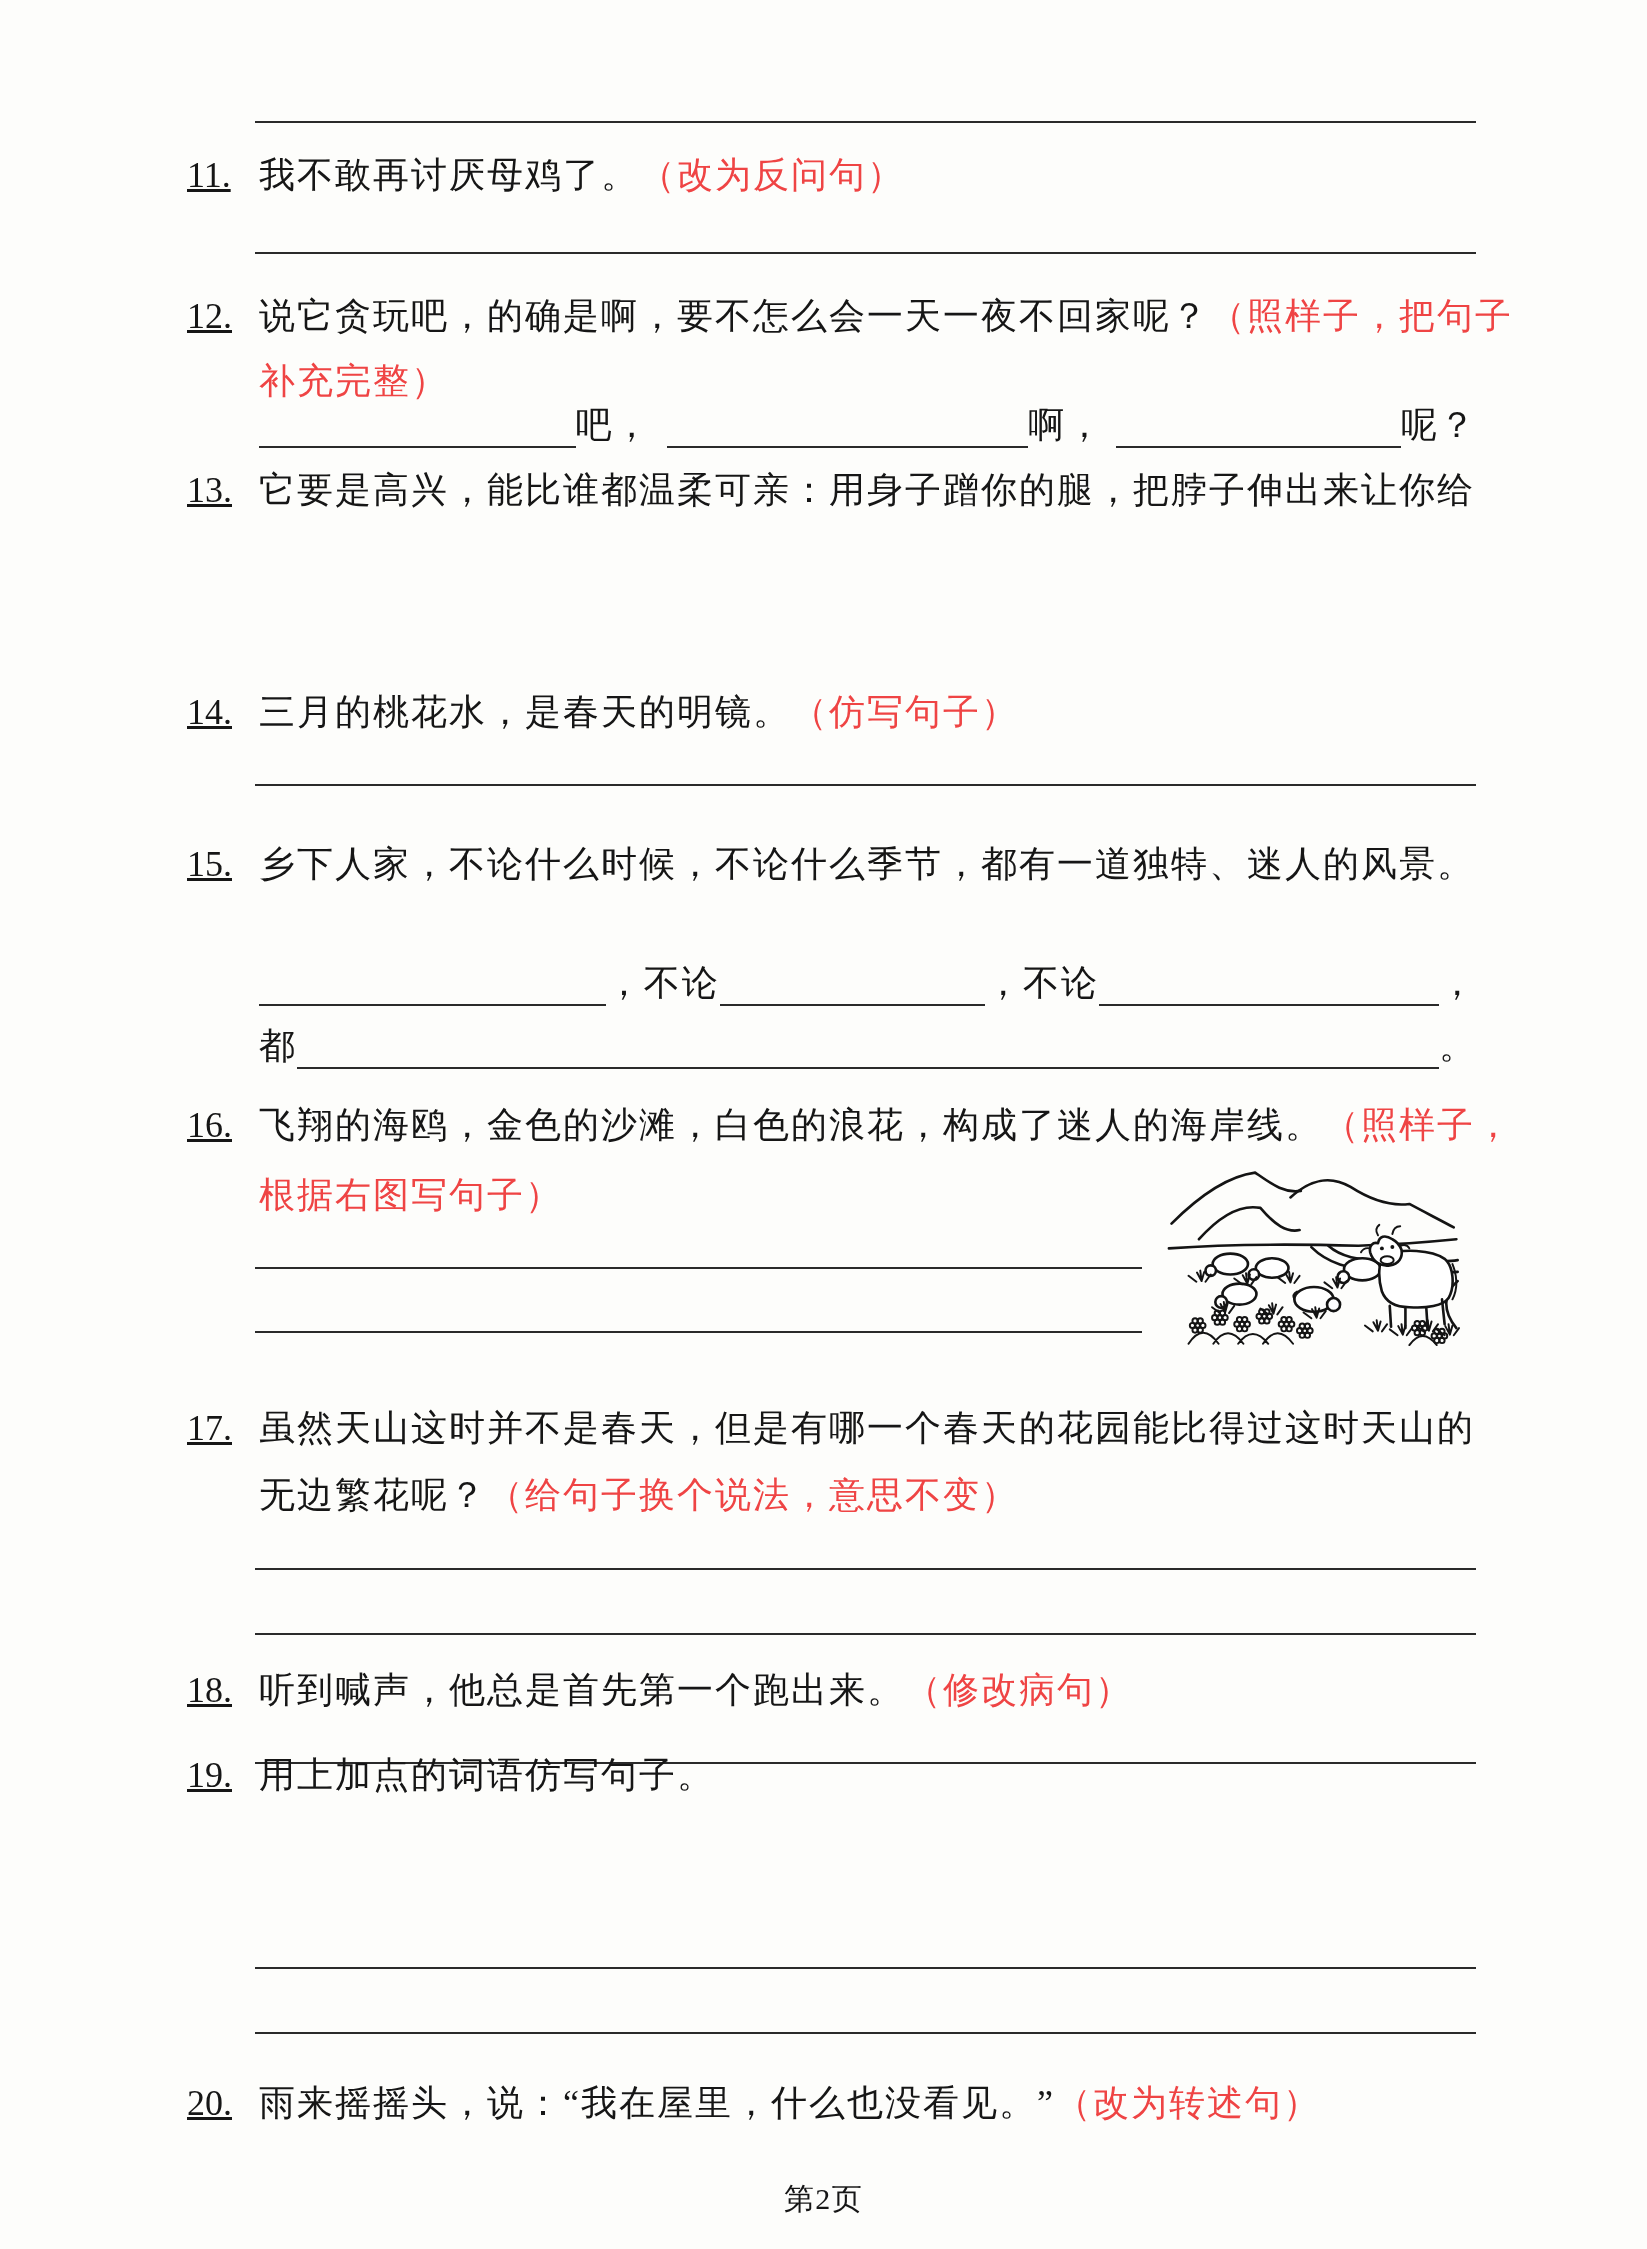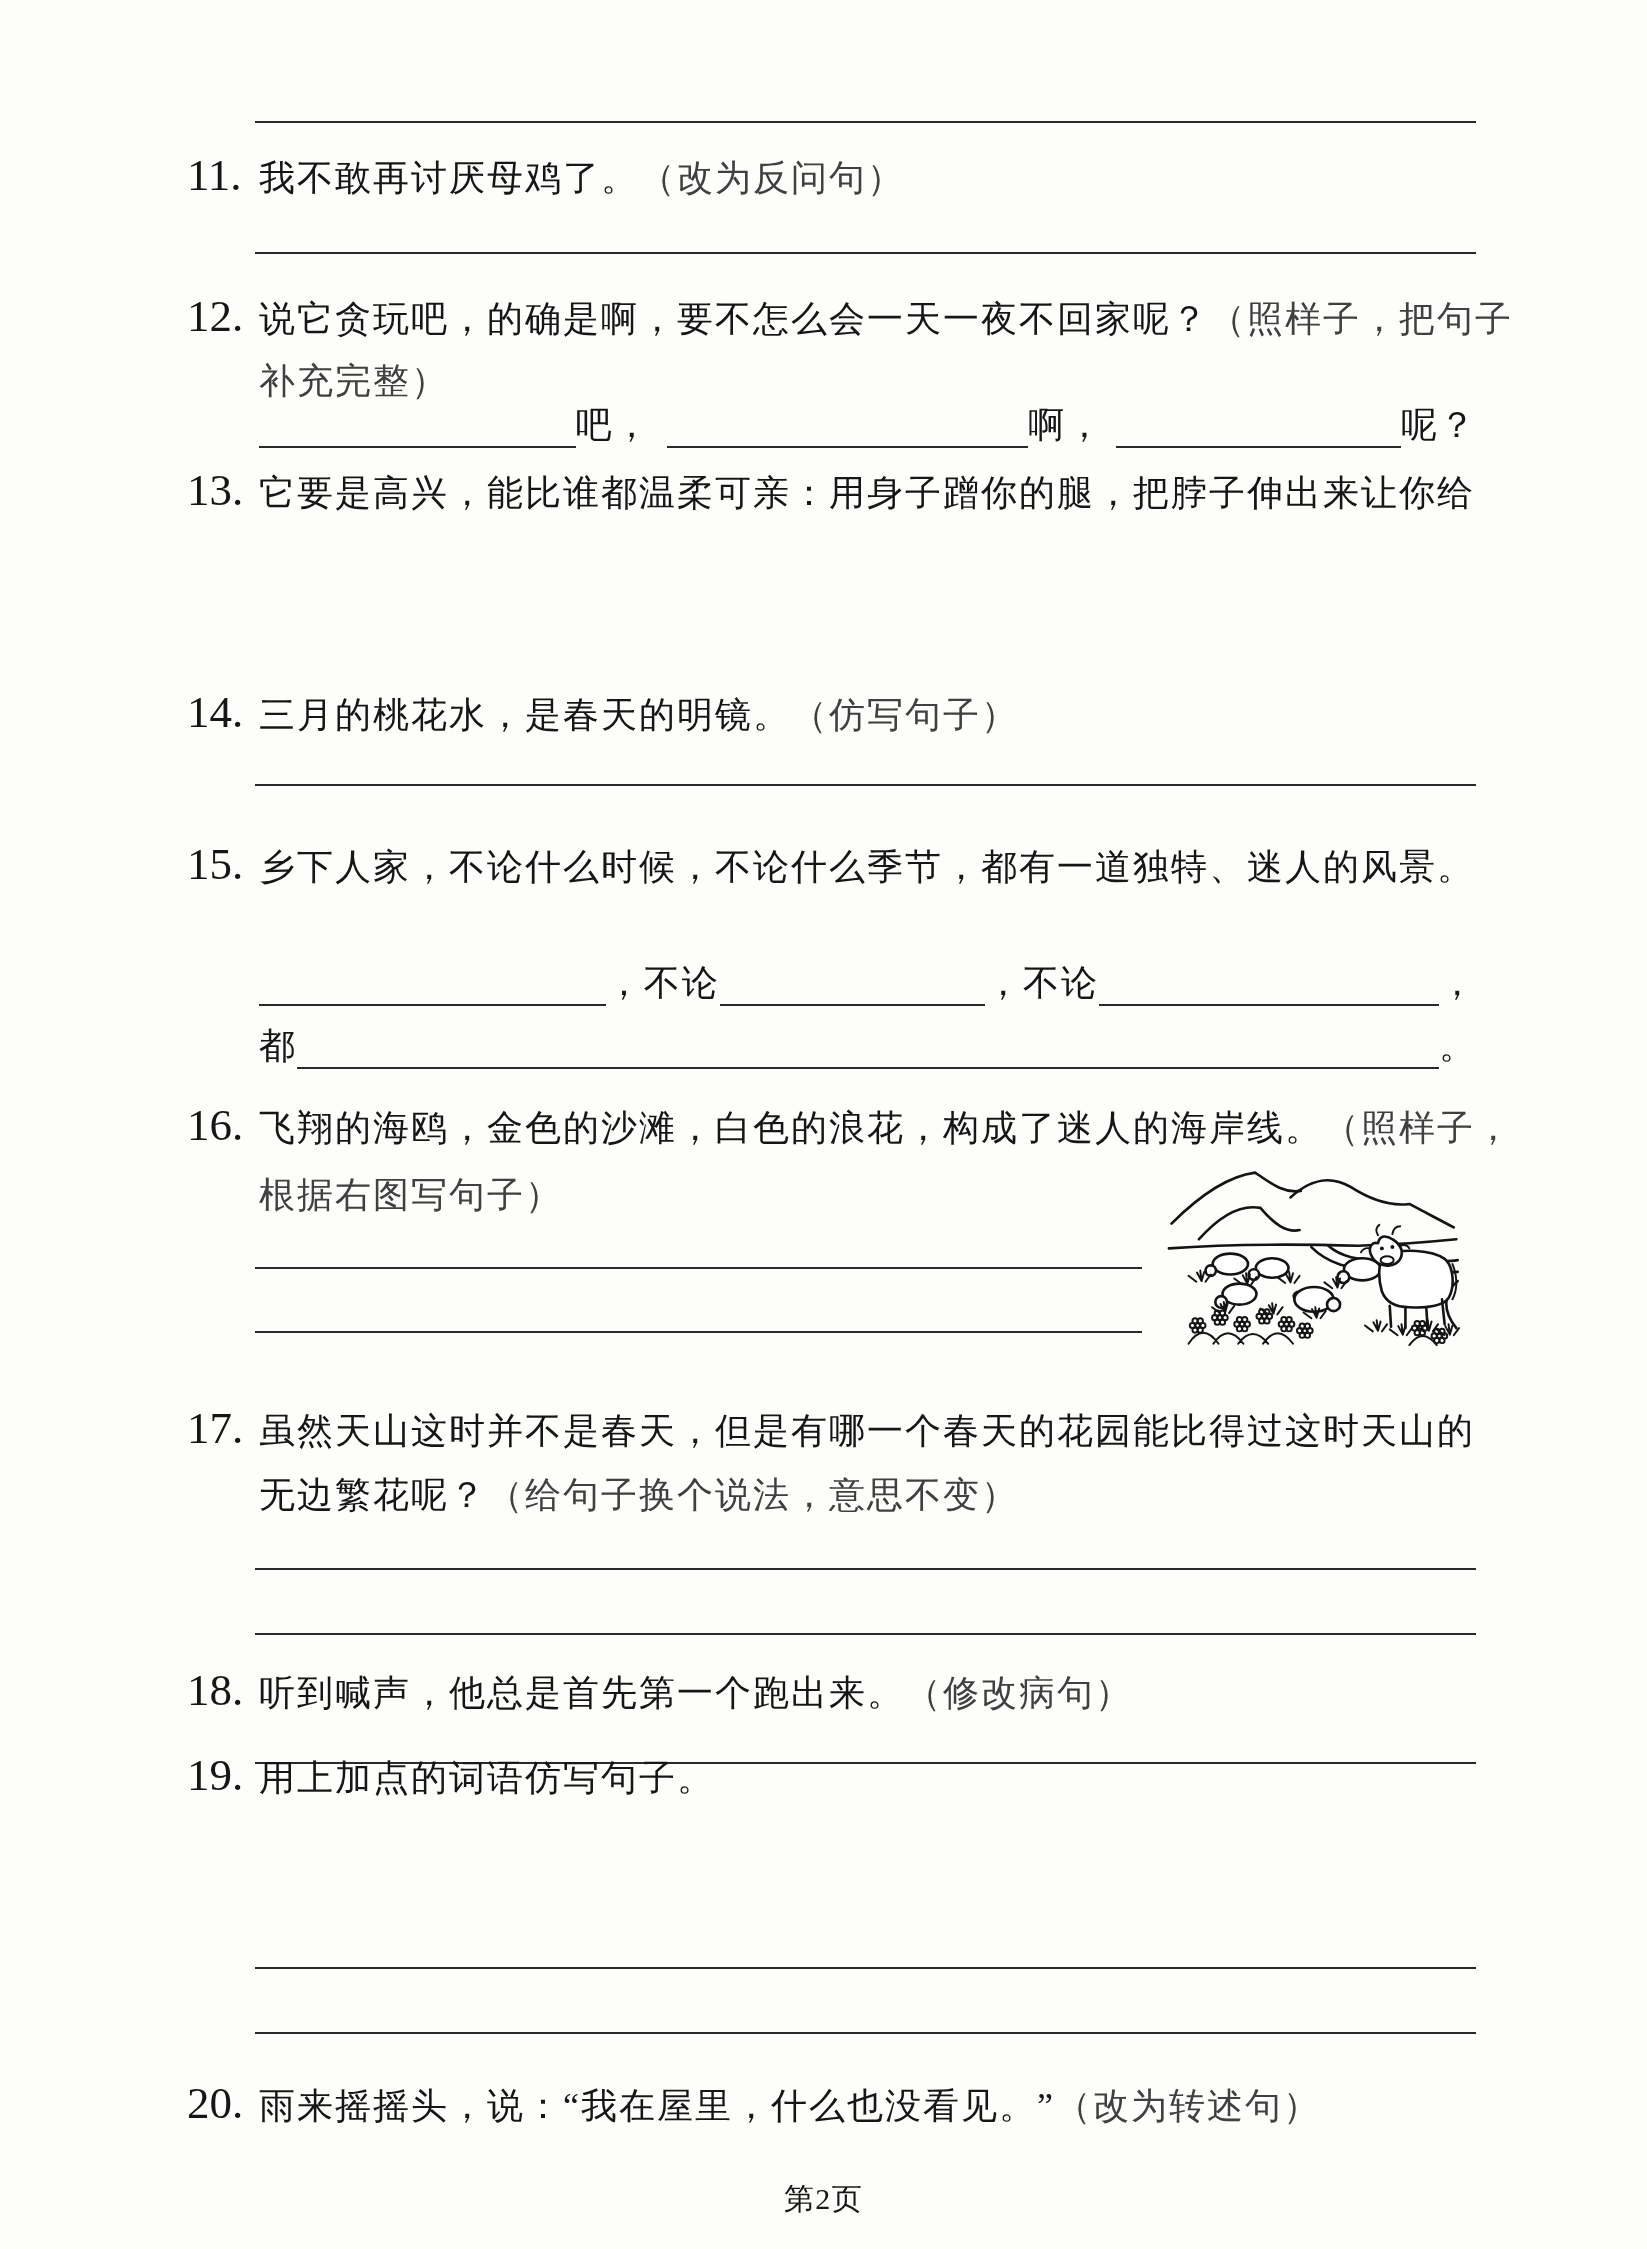--- a/index.html
+++ b/index.html
@@ -2,22 +2,22 @@
 <html style="font-size:10.5px"><head>
 <meta charset="utf-8">
 <style>
   html,body{margin:0;padding:0;background:#9a9a9a;}
   .page{
     position:relative;width:1647px;height:2250px;background:#fdfdfb;
     font-family:"Liberation Serif","DejaVu Serif",serif;color:#161616;
     overflow:hidden;margin:0 auto;
   }
   .row{position:absolute;font-size:36px;letter-spacing:2px;line-height:42px;white-space:nowrap;}
-  .qnum{display:inline-block;width:72px;letter-spacing:0;font-size:45px;}
-  .red{color:#404040;}
+  .qnum{display:inline-block;width:72px;letter-spacing:0;font-size:36px;text-decoration:underline;}
+  .red{color:#ef4444;}
   .ansline{position:absolute;height:0;border-top:2.6px solid #2a2a2a;}
   .fillrow{position:absolute;display:flex;align-items:flex-end;height:45px;font-size:36px;letter-spacing:2px;}
   .fillrow .txt{line-height:1;padding-bottom:5.2px;}
   .blank{border-bottom:2.6px solid #2a2a2a;align-self:stretch;flex-basis:0;}
   .dots{
     display:inline-block;
     padding-bottom:11.8px;
     background-image:radial-gradient(circle,#161616 2.6px,rgba(0,0,0,0) 3.3px);
     background-size:38px 9.2px;background-repeat:repeat-x;background-position:1.3px bottom;
   }

